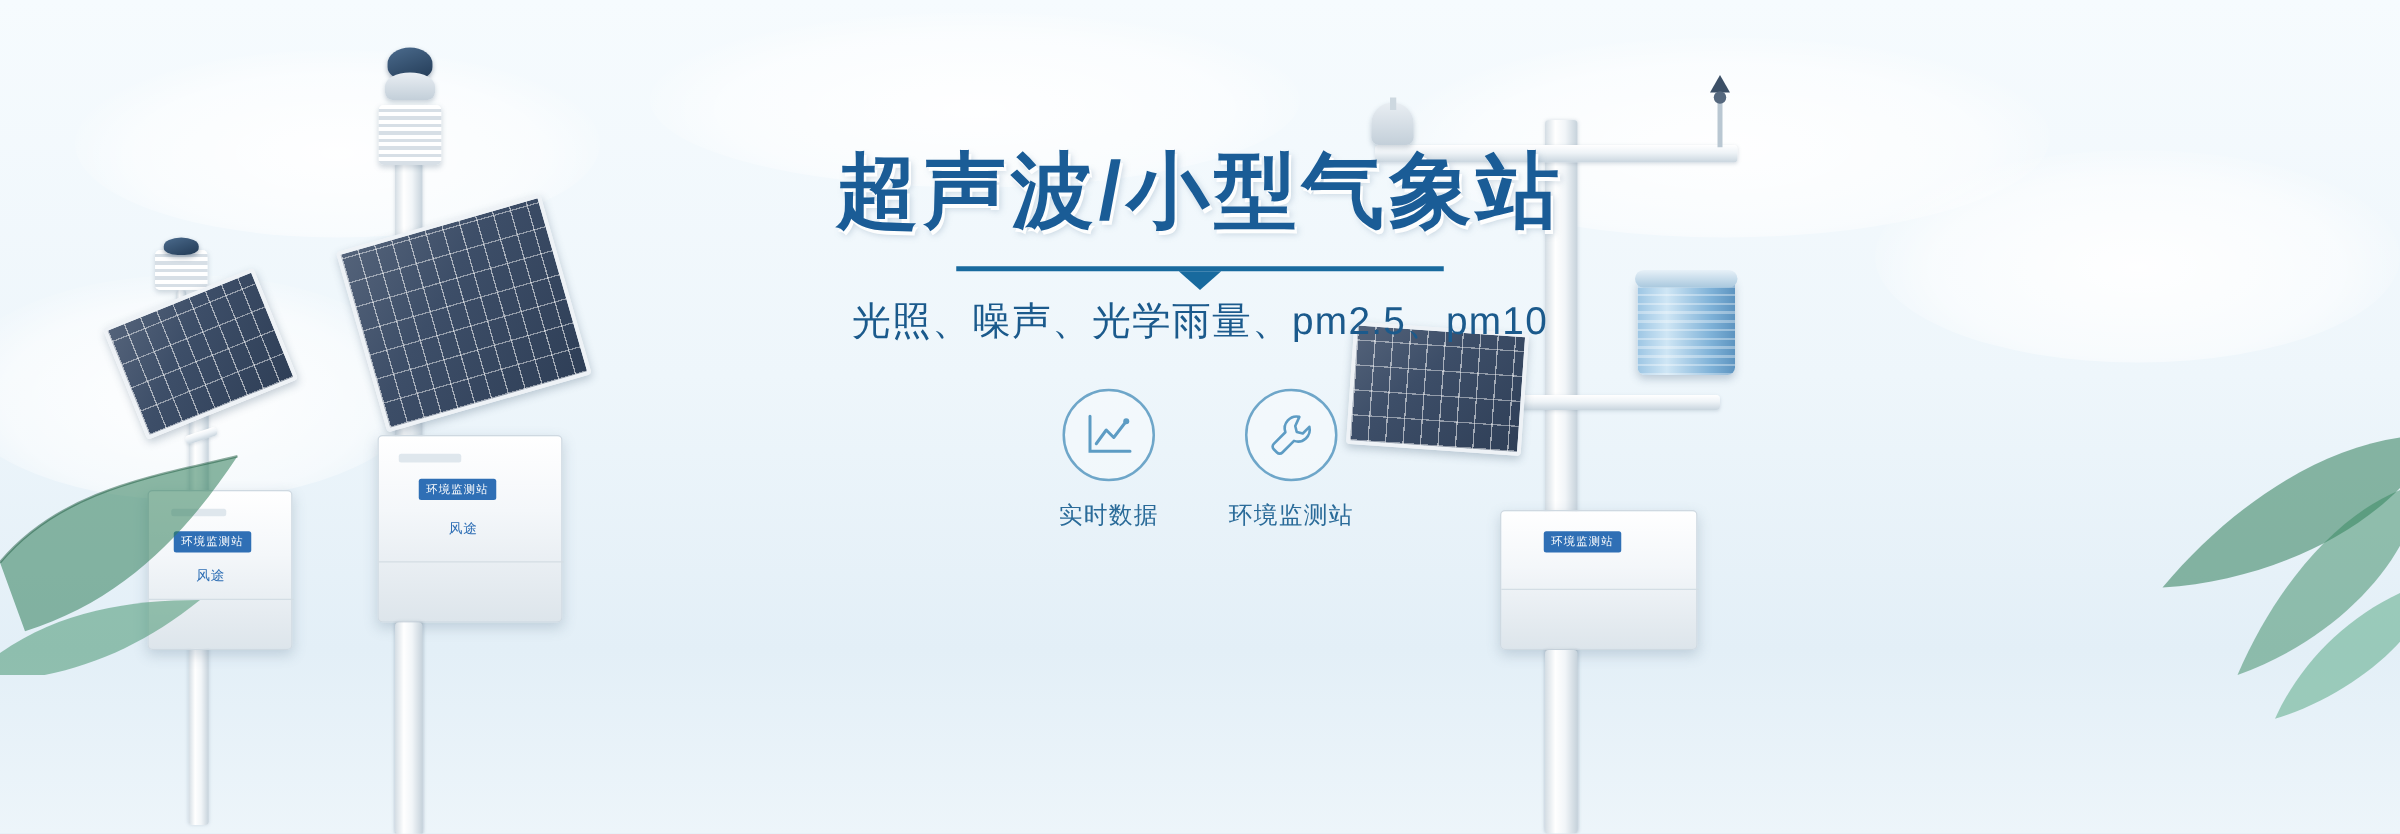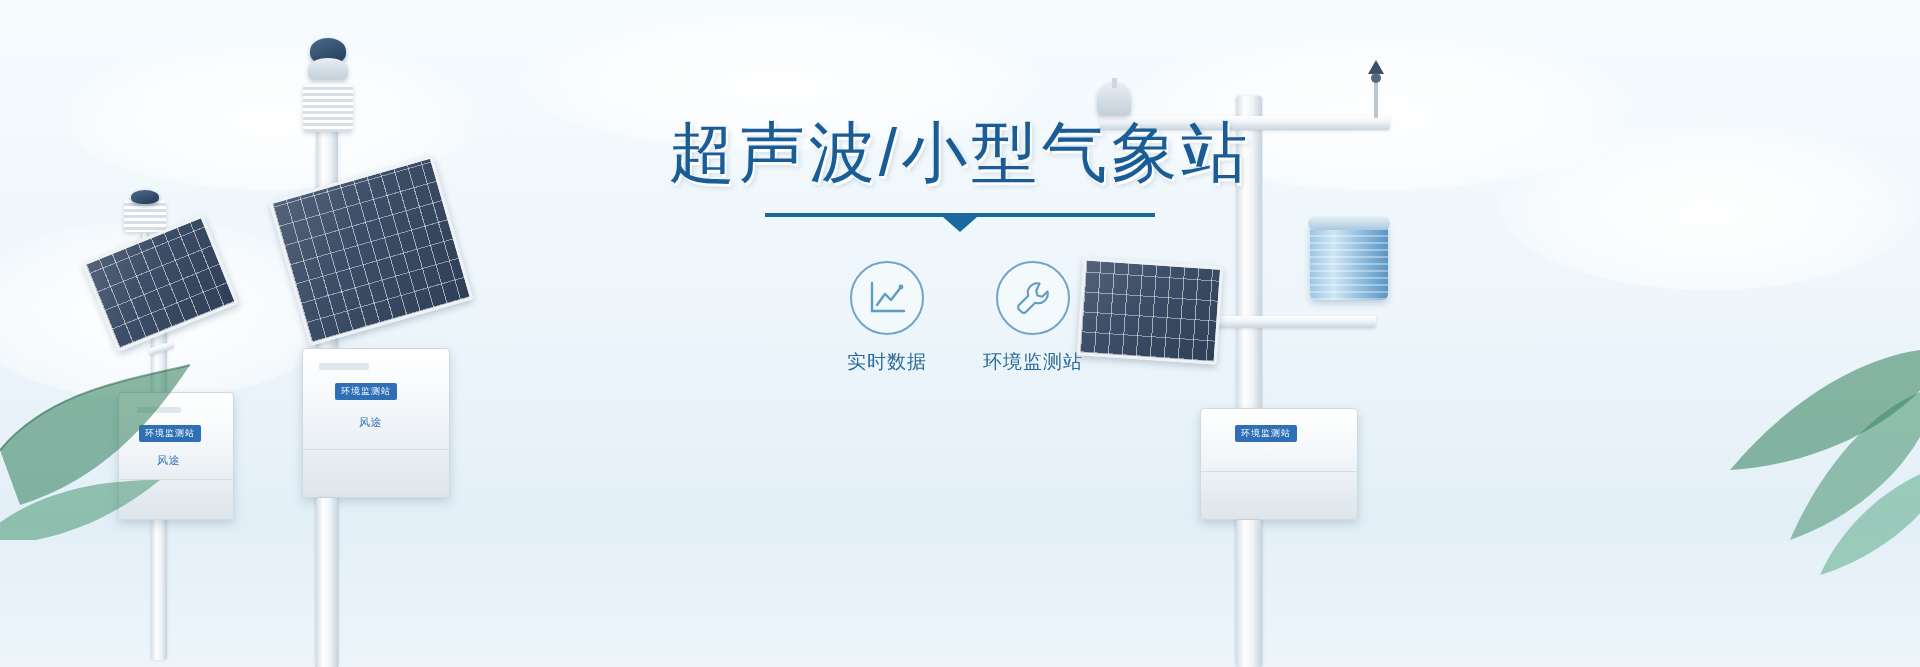--- a/index.html
+++ b/index.html
@@ -33,21 +33,21 @@
   .center-block{
     position:absolute;
     left:50%; transform:translateX(-50%);
     top:118px;
     width:620px;
     text-align:center;
     z-index:40;
   }
   .headline{
     font-size:66px;
-    font-weight:normal;
+    font-weight:bold;
     letter-spacing:4px;
     color:#1a5c96;
     line-height:1.05;
     text-shadow:2px 3px 0 rgba(255,255,255,.95), 3px 4px 5px rgba(120,150,175,.35);
     white-space:nowrap;
   }
   .divider-wrap{
     position:relative;
     margin:26px auto 0;
     width:390px;
@@ -284,20 +284,21 @@
 
   <div class="center-block">
 
     <div class="headline">超声波/小型气象站</div>
 
     <div class="divider-wrap">
       <div class="divider-line"></div>
       <div class="divider-tri"></div>
     </div>
 
+    <div class="sub-line">光照、噪声、光学雨量、pm2.5、pm10</div>
 
     <div class="features">
 
       <div class="feature">
         <div class="feature-circle">
           <svg width="38" height="34" viewBox="0 0 38 34">
             <path d="M4 2 V30 H36" stroke="#5d9cc4" stroke-width="2.4" fill="none" stroke-linecap="round"></path>
             <path d="M9 24 L17 13 L23 19 L33 6" stroke="#5d9cc4" stroke-width="2.4" fill="none" stroke-linecap="round" stroke-linejoin="round"></path>
             <circle cx="33" cy="6" r="2.4" fill="#5d9cc4"></circle>
           </svg>

